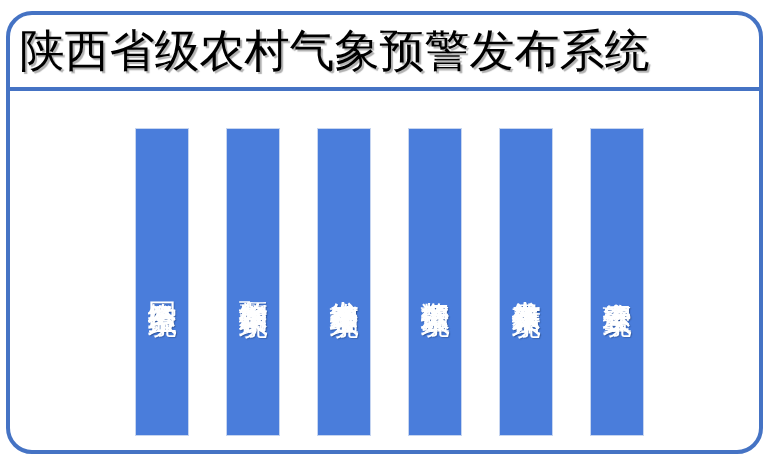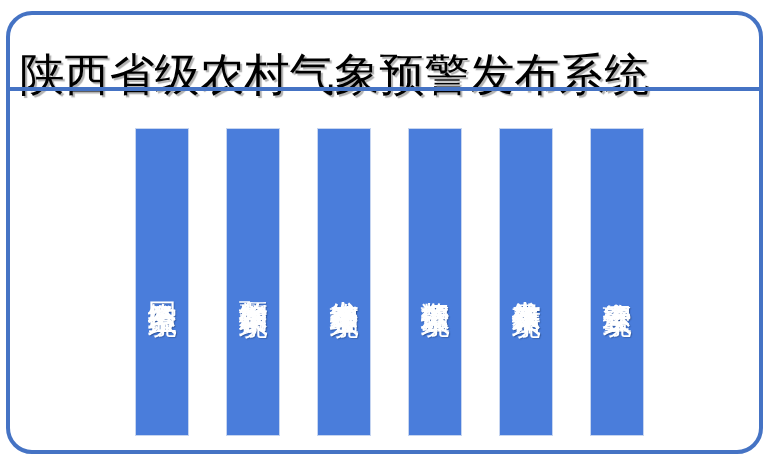--- a/index.html
+++ b/index.html
@@ -39,21 +39,20 @@
     position: absolute;
     left: 6px;
     top: 11px;
     width: 657px;
     height: 79px;
     box-sizing: border-box;
     display: flex;
     align-items: center;
     justify-content: center;
     pointer-events: none;
-    margin-top: 24px;
   }
 
   .title-divider {
     position: absolute;
     left: 8px;
     top: 87px;
     width: 753px;
     height: 4px;
     background: #4573c4;
   }

